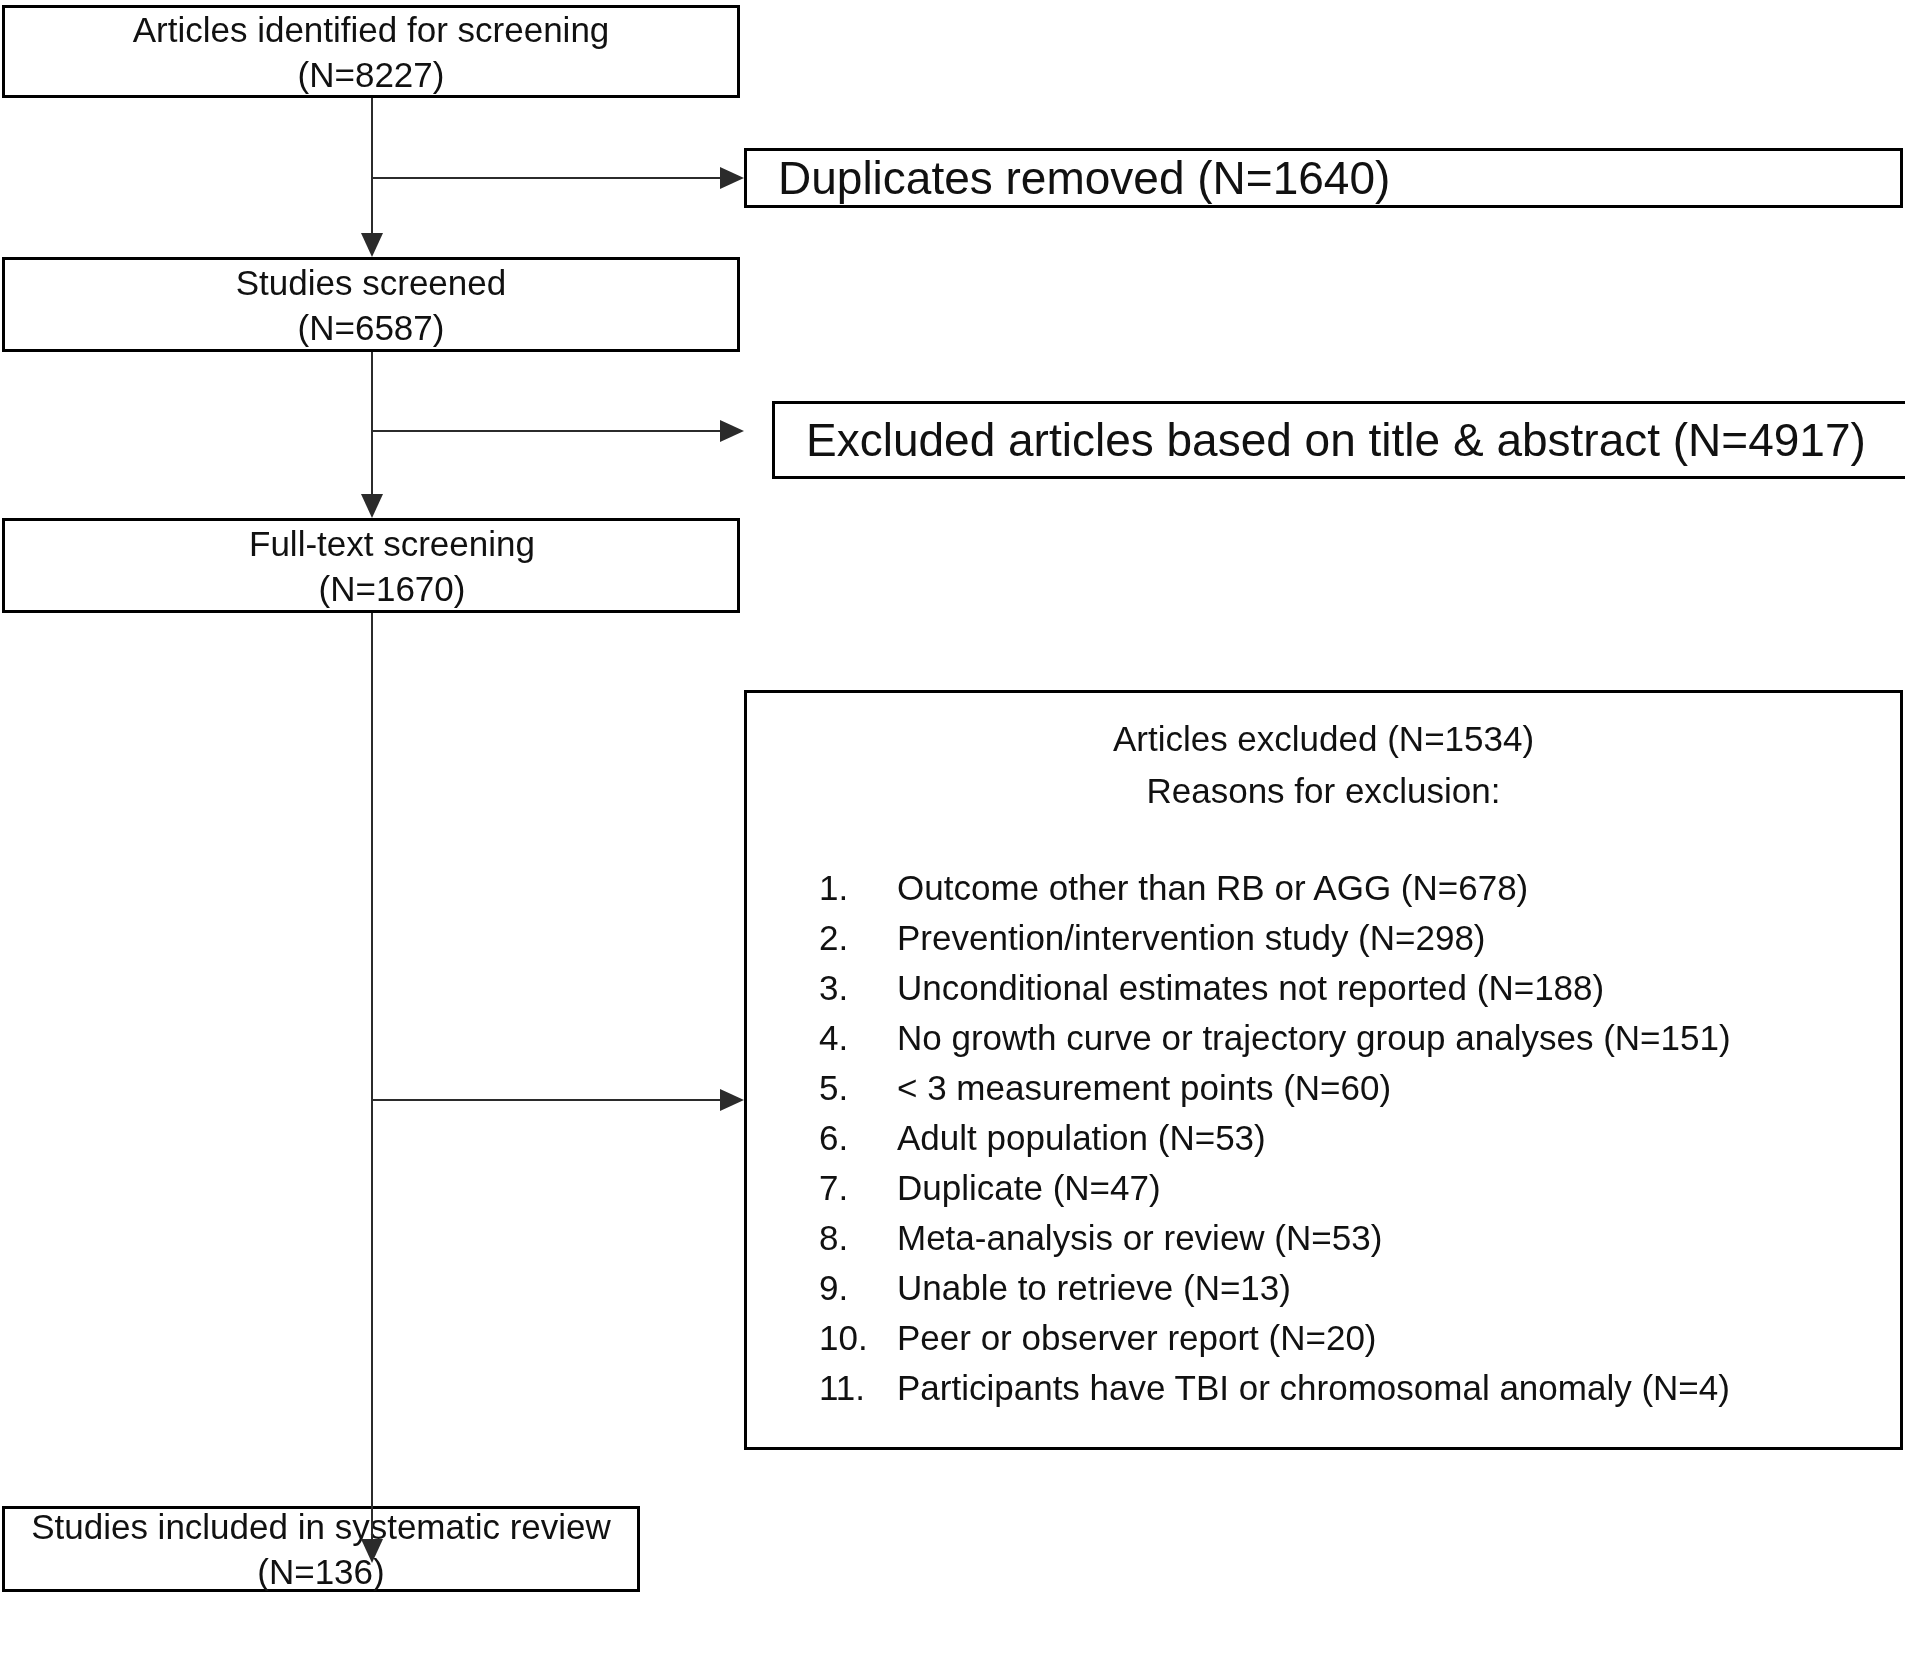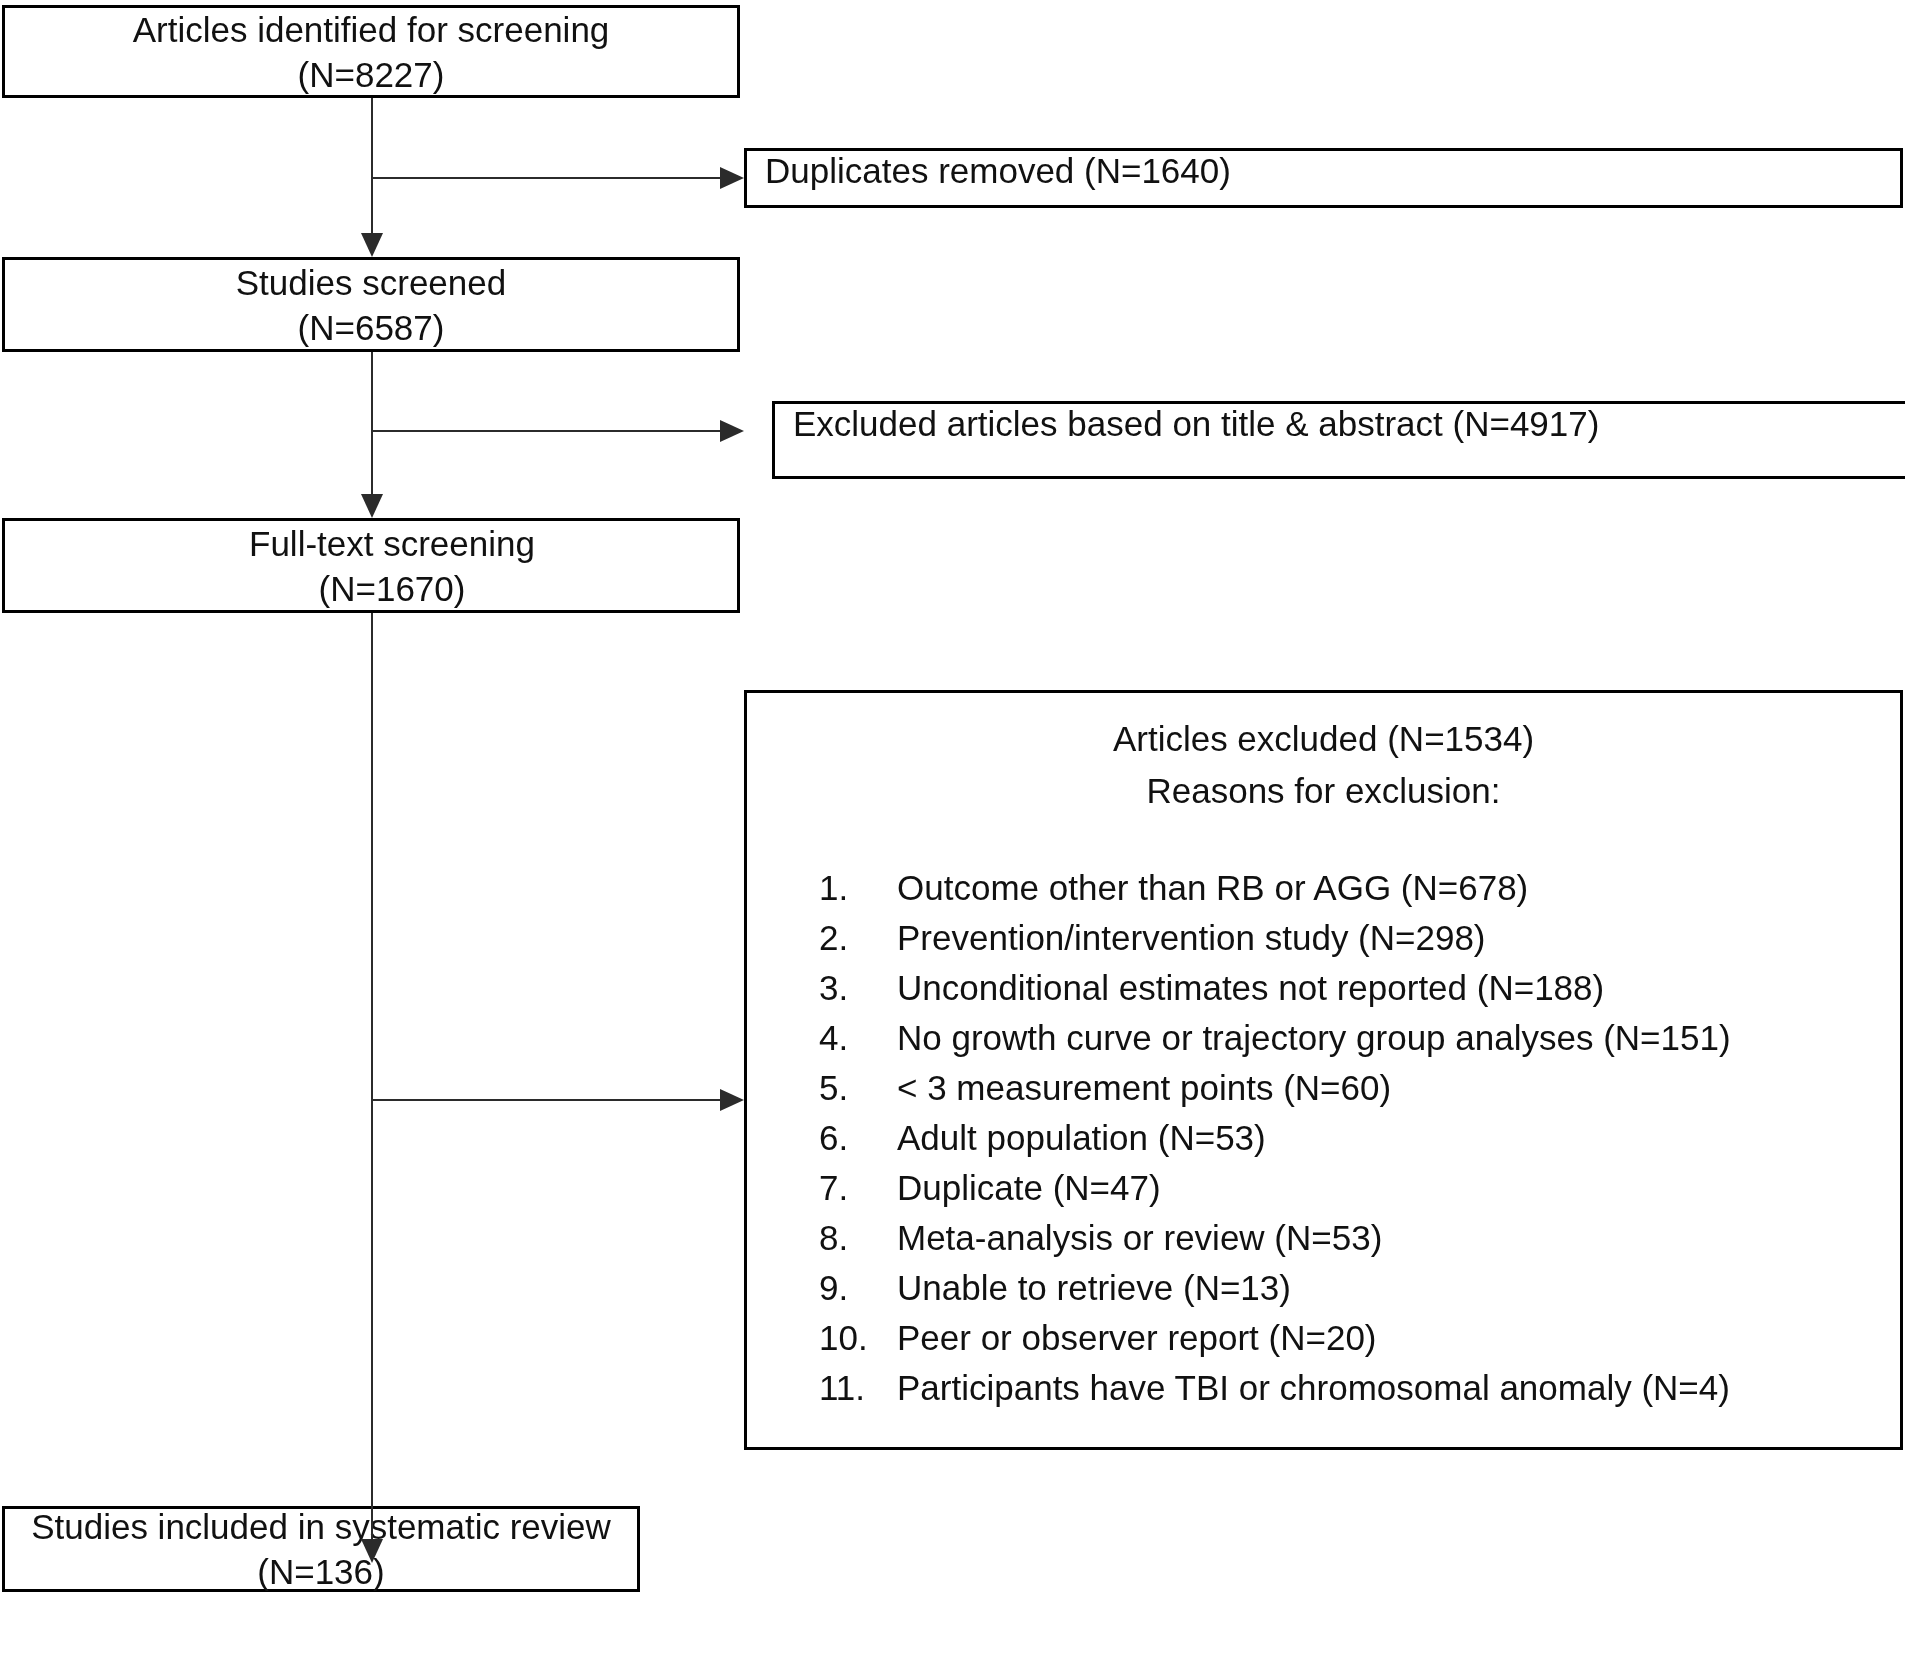--- a/index.html
+++ b/index.html
@@ -24,22 +24,23 @@
     flex-direction: column;
     align-items: center;
     justify-content: center;
     text-align: center;
     font-size: 35px;
     line-height: 45px;
   }
   
   .side-box {
     display: flex;
-    font-size: 35px;
-    padding-left: 18px;
+    align-items: center;
+    font-size: 46px;
+    padding-left: 31px;
   }
   
   .excl-box { font-size: 35px; }
   .excl-header { padding-top: 20px; text-align: center; line-height: 52px; }
   .excl-list { margin-top: 46px; padding-left: 72px; padding-right: 10px; line-height: 50px; }
   .excl-item { display: flex; }
   .excl-num { flex: 0 0 78px; }
   .excl-label { flex: 1 1 auto; }
 
   

